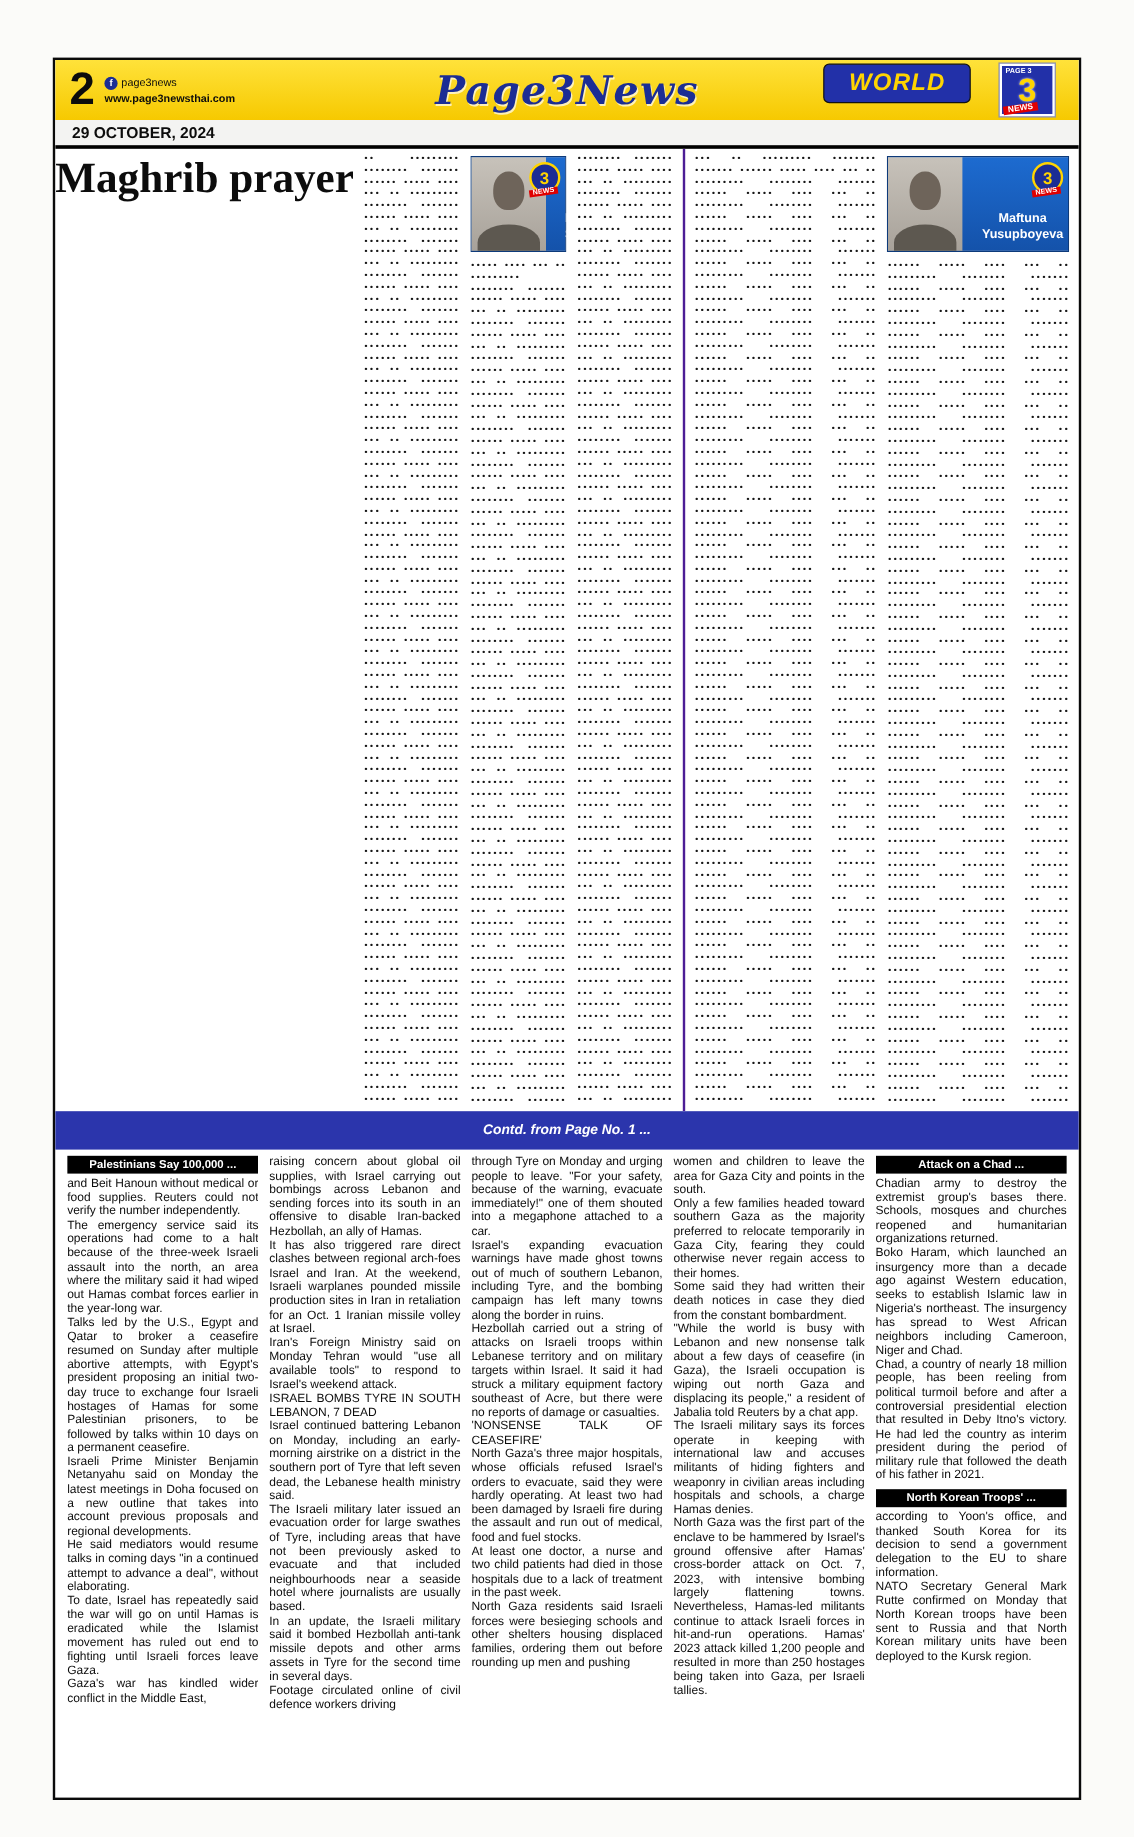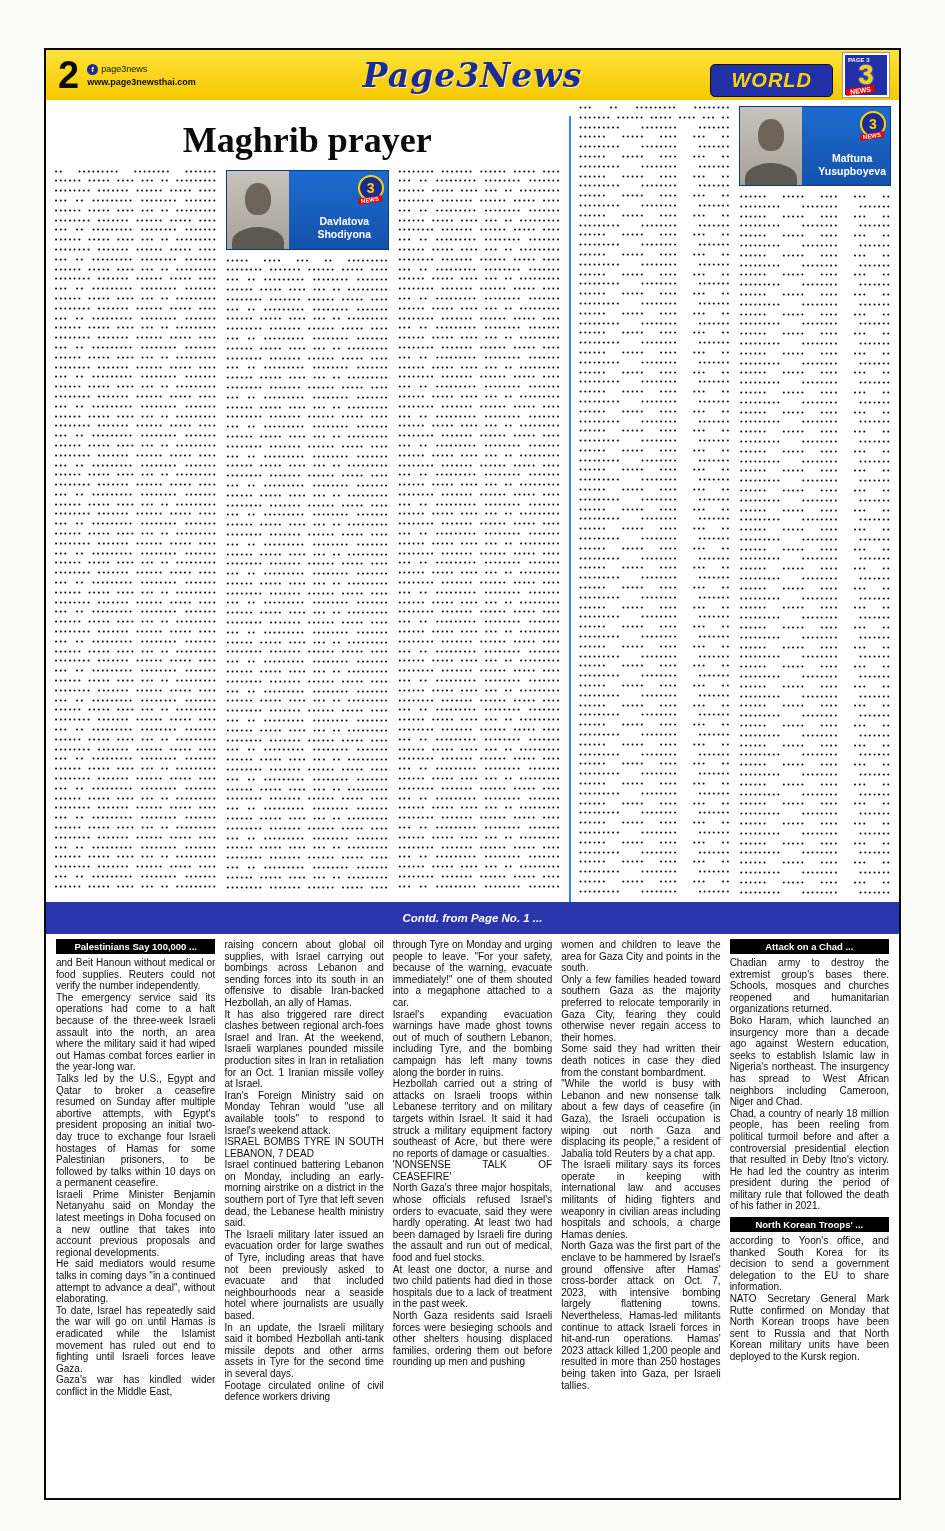--- a/index.html
+++ b/index.html
@@ -8,32 +8,32 @@
 
   
   .masthead-row { height:50px; background:linear-gradient(#ffe23a,#f6c900); display:flex; align-items:center; position:relative; flex-shrink:0; }
   .head-left { display:flex; align-items:center; z-index:2; }
   .pagenum { font-size:38px; font-weight:bold; line-height:1; padding:0 8px 0 12px; }
   .head-info { display:flex; flex-direction:column; gap:2px; font-size:9px; }
   .fb-row { display:flex; align-items:center; gap:3px; }
   .fb-icon { width:11px; height:11px; border-radius:50%; background:#1b2d94; color:#fff; font-size:8px; font-weight:bold; display:flex; align-items:center; justify-content:center; }
   .website { font-weight:bold; }
   .masthead { position:absolute; left:0; right:0; text-align:center; font-family:"DejaVu Serif",serif; font-style:italic; font-weight:bold; font-size:33px; color:#1b2d94; text-shadow:1px 1px 0 rgba(255,255,255,.7); letter-spacing:1px; }
-  .head-right { margin-left:auto; display:flex; align-items:flex-end; gap:10px; padding-right:10px; z-index:2; }
+  .head-right { margin-left:auto; display:flex; align-items:flex-start; gap:24px; padding-right:20px; z-index:2; }
   .world-badge { background:#2230a8; color:#ffd400; font-weight:bold; font-style:italic; font-size:20px; letter-spacing:1px; padding:4px 20px; border-radius:5px; border:1px solid #111; }
   .logo3 { width:46px; height:44px; background:#2230a8; border:2px solid #fff; box-shadow:0 0 0 1px #999; position:relative; display:flex; align-items:center; justify-content:center; }
   .logo3 .three { color:#ffd400; font-size:27px; font-weight:bold; text-shadow:0 0 2px #fff; }
   .logo3 .page3 { position:absolute; top:2px; left:3px; color:#fff; font-size:6px; font-weight:bold; }
   .logo3 .news { position:absolute; bottom:1px; left:1px; background:#e00000; color:#fff; font-size:7px; font-weight:bold; padding:0 4px; transform:rotate(-8deg); }
 
   .date-row { height:24px; background:#f3f3f2; border-bottom:3px solid #000; display:flex; align-items:center; padding-left:14px; font-weight:bold; font-size:13px; flex-shrink:0; }
 
   
   .top-section { height:802px; display:flex; flex-shrink:0; overflow:hidden; }
-  .article-left { width:61.5%; border-right:2px solid #3b82f6; display:flex; flex-direction:column;margin-top:16px; }
+  .article-left { width:61.5%; border-right:2px solid #4c1d95; display:flex; flex-direction:row; }
   .article-right { width:38.5%; display:flex; flex-direction:column; }
   .headline { text-align:center; font-family:"Liberation Serif",serif; font-weight:bold; font-size:36px; padding:5px 0 3px; line-height:1.1; }
   .headline.red { color:#ee0000; font-size:34px; letter-spacing:2px; }
   .top-cols { flex:1; display:flex; gap:9px; padding:4px 8px 8px; overflow:hidden; }
   .tcol { flex:1; display:flex; flex-direction:column; overflow:hidden; }
   .dots { flex:1; overflow:hidden; font-family:"DejaVu Sans",sans-serif; font-size:7px; line-height:9.8px; letter-spacing:.5px; word-spacing:2px; text-align:justify; color:#161616; }
 
   
   .author-box { height:80px; flex-shrink:0; background:linear-gradient(#1d6bd0,#1452aa); margin:2px 0 7px; display:flex; position:relative; border:1px solid #0d3a7a; }
   .author-photo { width:62px; height:100%; background:linear-gradient(#c7c2ba,#a8a29a); position:relative; overflow:hidden; flex-shrink:0; }
@@ -74,20 +74,23 @@
     <div class="head-right">
       <div class="world-badge">WORLD</div>
       <div class="logo3">
         <span class="three">3</span>
         <span class="page3">PAGE 3</span>
         <span class="news">NEWS</span>
       </div>
     </div>
   </div>
 
+  <div class="date-row">
+    <span>29 OCTOBER, 2024</span>
+  </div>
 
   <div class="top-section">
 
     <div class="article-left">
       <div class="headline">Maghrib prayer</div>
       <div class="top-cols">
         <div class="tcol">
           <div class="dots">•• ••••••••• •••••••• ••••••• •••••• ••••• •••• ••• •• ••••••••• •••••••• ••••••• •••••• ••••• •••• ••• •• ••••••••• •••••••• ••••••• •••••• ••••• •••• ••• •• ••••••••• •••••••• ••••••• •••••• ••••• •••• ••• •• ••••••••• •••••••• ••••••• •••••• ••••• •••• ••• •• ••••••••• •••••••• ••••••• •••••• ••••• •••• ••• •• ••••••••• •••••••• ••••••• •••••• ••••• •••• ••• •• ••••••••• •••••••• ••••••• •••••• ••••• •••• ••• •• ••••••••• •••••••• ••••••• •••••• ••••• •••• ••• •• ••••••••• •••••••• ••••••• •••••• ••••• •••• ••• •• ••••••••• •••••••• ••••••• •••••• ••••• •••• ••• •• ••••••••• •••••••• ••••••• •••••• ••••• •••• ••• •• ••••••••• •••••••• ••••••• •••••• ••••• •••• ••• •• ••••••••• •••••••• ••••••• •••••• ••••• •••• ••• •• ••••••••• •••••••• ••••••• •••••• ••••• •••• ••• •• ••••••••• •••••••• ••••••• •••••• ••••• •••• ••• •• ••••••••• •••••••• ••••••• •••••• ••••• •••• ••• •• ••••••••• •••••••• ••••••• •••••• ••••• •••• ••• •• ••••••••• •••••••• ••••••• •••••• ••••• •••• ••• •• ••••••••• •••••••• ••••••• •••••• ••••• •••• ••• •• ••••••••• •••••••• ••••••• •••••• ••••• •••• ••• •• ••••••••• •••••••• ••••••• •••••• ••••• •••• ••• •• ••••••••• •••••••• ••••••• •••••• ••••• •••• ••• •• ••••••••• •••••••• ••••••• •••••• ••••• •••• ••• •• ••••••••• •••••••• ••••••• •••••• ••••• •••• ••• •• ••••••••• •••••••• ••••••• •••••• ••••• •••• ••• •• ••••••••• •••••••• ••••••• •••••• ••••• •••• ••• •• ••••••••• •••••••• ••••••• •••••• ••••• •••• ••• •• ••••••••• •••••••• ••••••• •••••• ••••• •••• ••• •• ••••••••• •••••••• ••••••• •••••• ••••• •••• ••• •• ••••••••• •••••••• ••••••• •••••• ••••• •••• ••• •• ••••••••• •••••••• ••••••• •••••• ••••• •••• ••• •• ••••••••• •••••••• ••••••• •••••• ••••• •••• ••• •• ••••••••• •••••••• ••••••• •••••• ••••• •••• ••• •• ••••••••• •••••••• ••••••• •••••• ••••• •••• ••• •• ••••••••• •••••••• ••••••• •••••• ••••• •••• ••• •• ••••••••• •••••••• ••••••• •••••• ••••• •••• ••• •• ••••••••• •••••••• ••••••• •••••• ••••• •••• ••• •• ••••••••• •••••••• ••••••• •••••• ••••• •••• ••• •• ••••••••• •••••••• ••••••• •••••• ••••• •••• ••• •• ••••••••• •••••••• ••••••• •••••• ••••• •••• ••• •• ••••••••• •••••••• ••••••• •••••• ••••• •••• ••• •• ••••••••• •••••••• ••••••• •••••• ••••• •••• ••• •• ••••••••• •••••••• ••••••• •••••• ••••• •••• ••• •• ••••••••• •••••••• ••••••• •••••• ••••• •••• ••• •• ••••••••• •••••••• ••••••• •••••• ••••• •••• ••• •• ••••••••• •••••••• ••••••• •••••• ••••• •••• ••• •• ••••••••• •••••••• ••••••• •••••• ••••• •••• ••• •• ••••••••• •••••••• ••••••• •••••• ••••• •••• ••• •• ••••••••• •••••••• ••••••• •••••• ••••• •••• ••• •• ••••••••• •••••••• ••••••• •••••• ••••• •••• ••• •• ••••••••• •••••••• ••••••• •••••• ••••• •••• ••• •• ••••••••• •••••••• ••••••• •••••• ••••• •••• ••• •• ••••••••• •••••••• ••••••• •••••• ••••• •••• ••• •• ••••••••• •••••••• ••••••• •••••• ••••• •••• ••• •• ••••••••• •••••••• ••••••• •••••• ••••• •••• ••• •• ••••••••• •••••••• ••••••• •••••• ••••• •••• ••• •• ••••••••• •••••••• ••••••• •••••• ••••• •••• ••• •• ••••••••• •••••••• ••••••• •••••• ••••• •••• ••• •• ••••••••• •••••••• ••••••• •••••• ••••• •••• ••• •• ••••••••• •••••••• ••••••• •••••• ••••• •••• ••• •• ••••••••• •••••••• ••••••• •••••• ••••• •••• ••• •• ••••••••• •••••••• ••••••• •••••• ••••• •••• ••• •• ••••••••• •••••••• ••••••• •••••• ••••• •••• ••• •• ••••••••• •••••••• ••••••• •••••• ••••• •••• ••• •• ••••••••• •••••••• ••••••• •••••• ••••• •••• ••• •• ••••••••• •••••••• ••••••• •••••• ••••• •••• ••• •• ••••••••• •••••••• ••••••• •••••• ••••• •••• ••• •• ••••••••• •••••••• ••••••• •••••• ••••• •••• ••• •• ••••••••• •••••••• ••••••• •••••• ••••• •••• ••• •• ••••••••• •••••••• ••••••• •••••• ••••• •••• ••• •• ••••••••• •••••••• ••••••• •••••• ••••• •••• ••• •• ••••••••• •••••••• ••••••• •••••• ••••• •••• ••• •• ••••••••• •••••••• ••••••• •••••• ••••• •••• ••• •• ••••••••• •••••••• ••••••• •••••• ••••• •••• ••• •• ••••••••• •••••••• ••••••• •••••• ••••• •••• ••• •• ••••••••• •••••••• ••••••• •••••• ••••• •••• ••• •• ••••••••• •••••••• ••••••• •••••• ••••• •••• ••• •• ••••••••• •••••••• ••••••• •••••• ••••• •••• ••• •• ••••••••• •••••••• ••••••• •••••• ••••• •••• ••• •• ••••••••• •••••••• ••••••• •••••• ••••• •••• ••• •• ••••••••• •••••••• ••••••• •••••• ••••• •••• ••• •• ••••••••• •••••••• ••••••• •••••• ••••• •••• ••• •• ••••••••• •••••••• ••••••• •••••• ••••• •••• ••• •• ••••••••• •••••••• ••••••• •••••• ••••• •••• ••• •• ••••••••• •••••••• ••••••• •••••• ••••• •••• ••• •• ••••••••• •••••••• ••••••• •••••• ••••• •••• ••• •• ••••••••• •••••••• ••••••• •••••• ••••• •••• ••• •• ••••••••• •••••••• ••••••• •••••• ••••• •••• ••• •• ••••••••• •••••••• ••••••• •••••• ••••• •••• ••• •• ••••••••• •••••••• ••••••• •••••• ••••• •••• ••• •• ••••••••• •••••••• ••••••• •••••• ••••• •••• ••• •• ••••••••• •••••••• ••••••• •••••• ••••• •••• ••• •• ••••••••• •••••••• ••••••• •••••• ••••• •••• ••• •• ••••••••• •••••••• ••••••• •••••• ••••• •••• ••• •• ••••••••• •••••••• ••••••• •••••• ••••• •••• ••• •• ••••••••• •••••••• ••••••• •••••• ••••• •••• ••• •• ••••••••• •••••••• ••••••• •••••• ••••• •••• ••• •• ••••••••• •••••••• ••••••• •••••• ••••• •••• ••• •• ••••••••• •••••••• ••••••• •••••• ••••• •••• ••• •• ••••••••• •••••••• ••••••• •••••• ••••• •••• ••• •• ••••••••• •••••••• ••••••• •••••• ••••• •••• ••• •• ••••••••• •••••••• ••••••• •••••• ••••• •••• ••• •• ••••••••• •••••••• ••••••• •••••• ••••• •••• ••• •• ••••••••• •••••••• ••••••• •••••• ••••• •••• ••• •• ••••••••• •••••••• ••••••• •••••• ••••• •••• ••• •• ••••••••• •••••••• ••••••• •••••• ••••• •••• ••• •• ••••••••• •••••••• ••••••• •••••• ••••• •••• ••• •• ••••••••• •••••••• ••••••• •••••• ••••• •••• ••• •• ••••••••• •••••••• ••••••• •••••• ••••• •••• ••• •• ••••••••• •••••••• ••••••• •••••• ••••• •••• ••• •• ••••••••• •••••••• ••••••• •••••• ••••• •••• ••• •• ••••••••• •••••••• ••••••• •••••• ••••• •••• ••• •• ••••••••• •••••••• ••••••• •••••• ••••• •••• ••• •• ••••••••• •••••••• ••••••• •••••• ••••• •••• ••• •• ••••••••• •••••••• ••••••• •••••• ••••• •••• ••• •• ••••••••• •••••••• ••••••• •••••• ••••• •••• ••• •• ••••••••• •••••••• ••••••• •••••• ••••• •••• ••• •• ••••••••• •••••••• ••••••• •••••• ••••• </div>
         </div>
         <div class="tcol">

